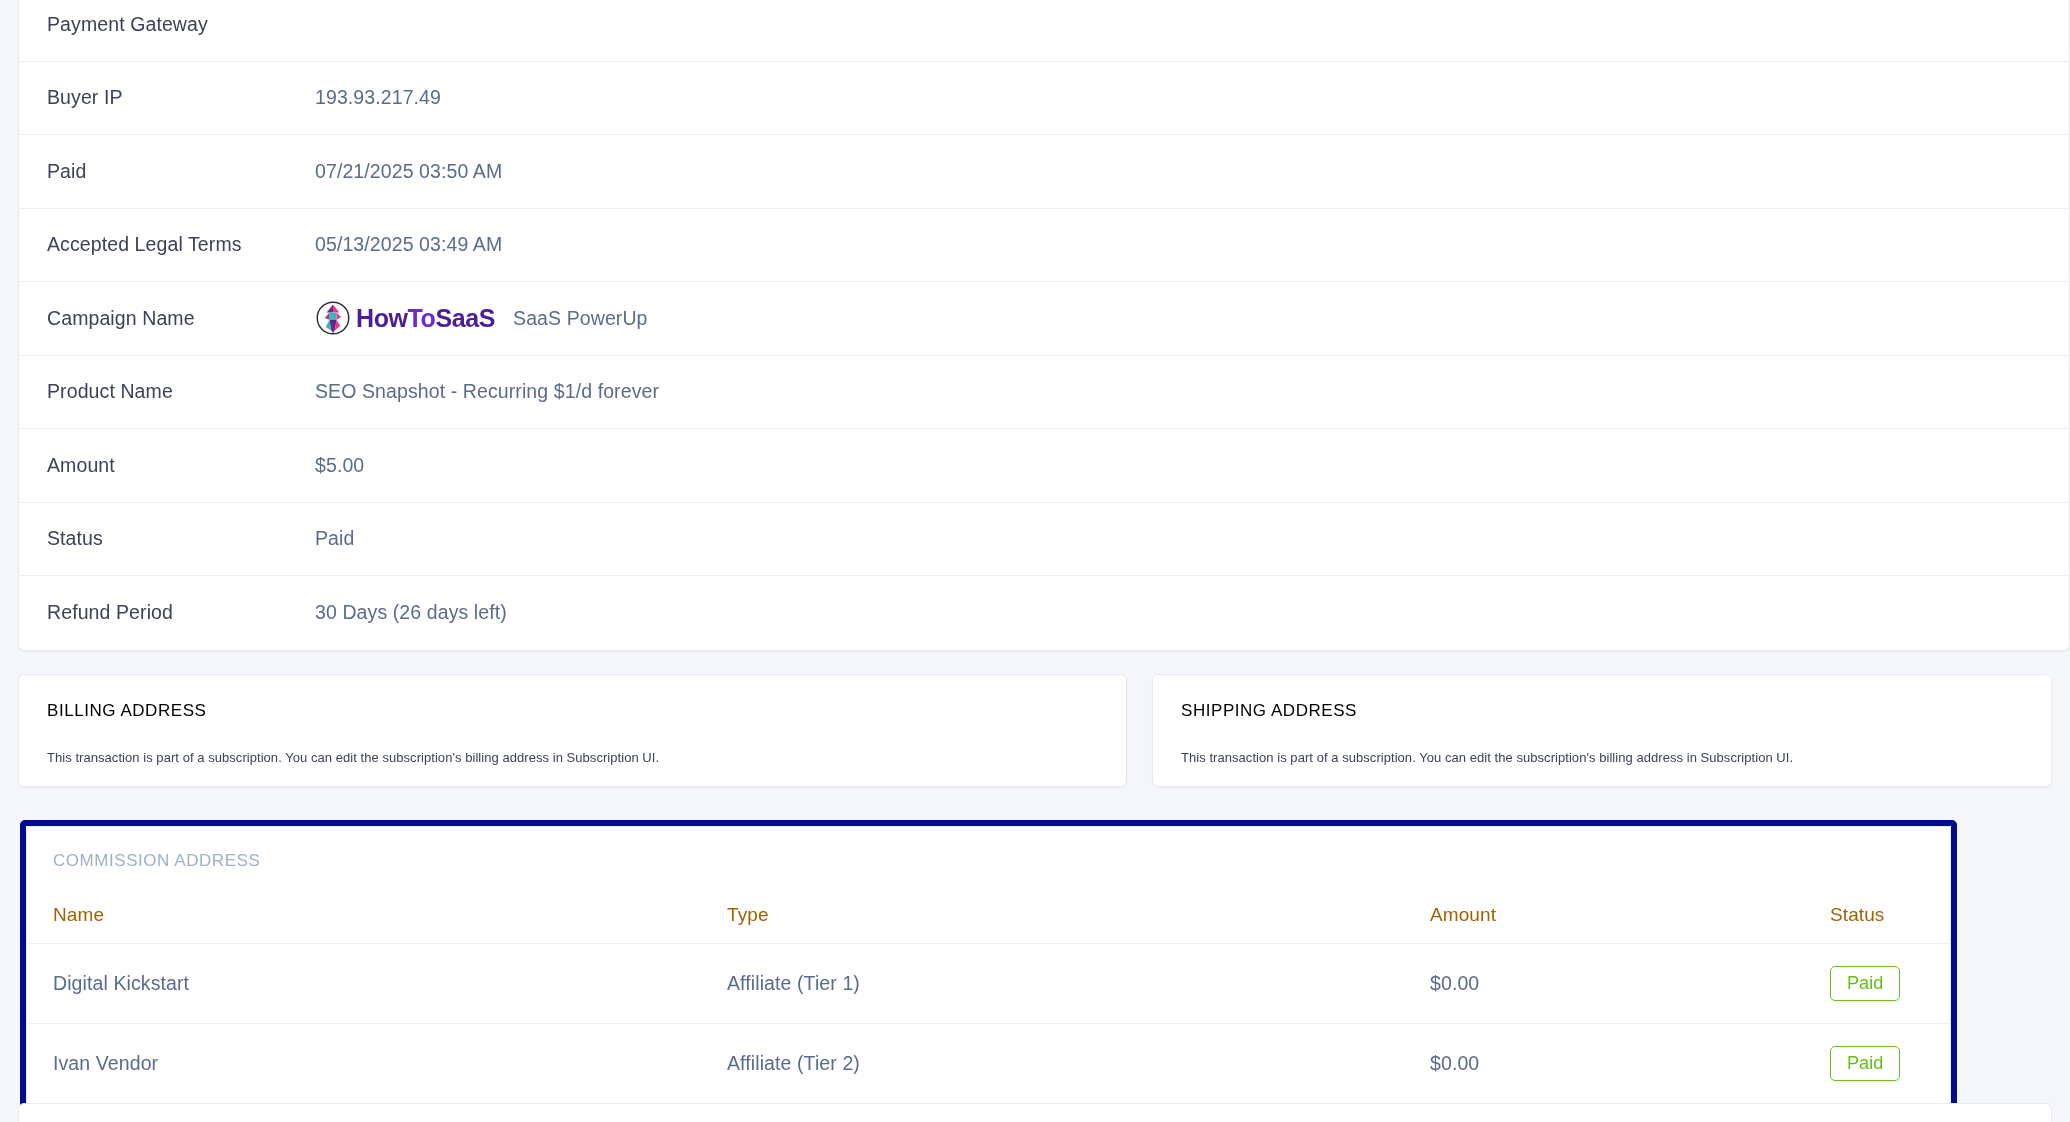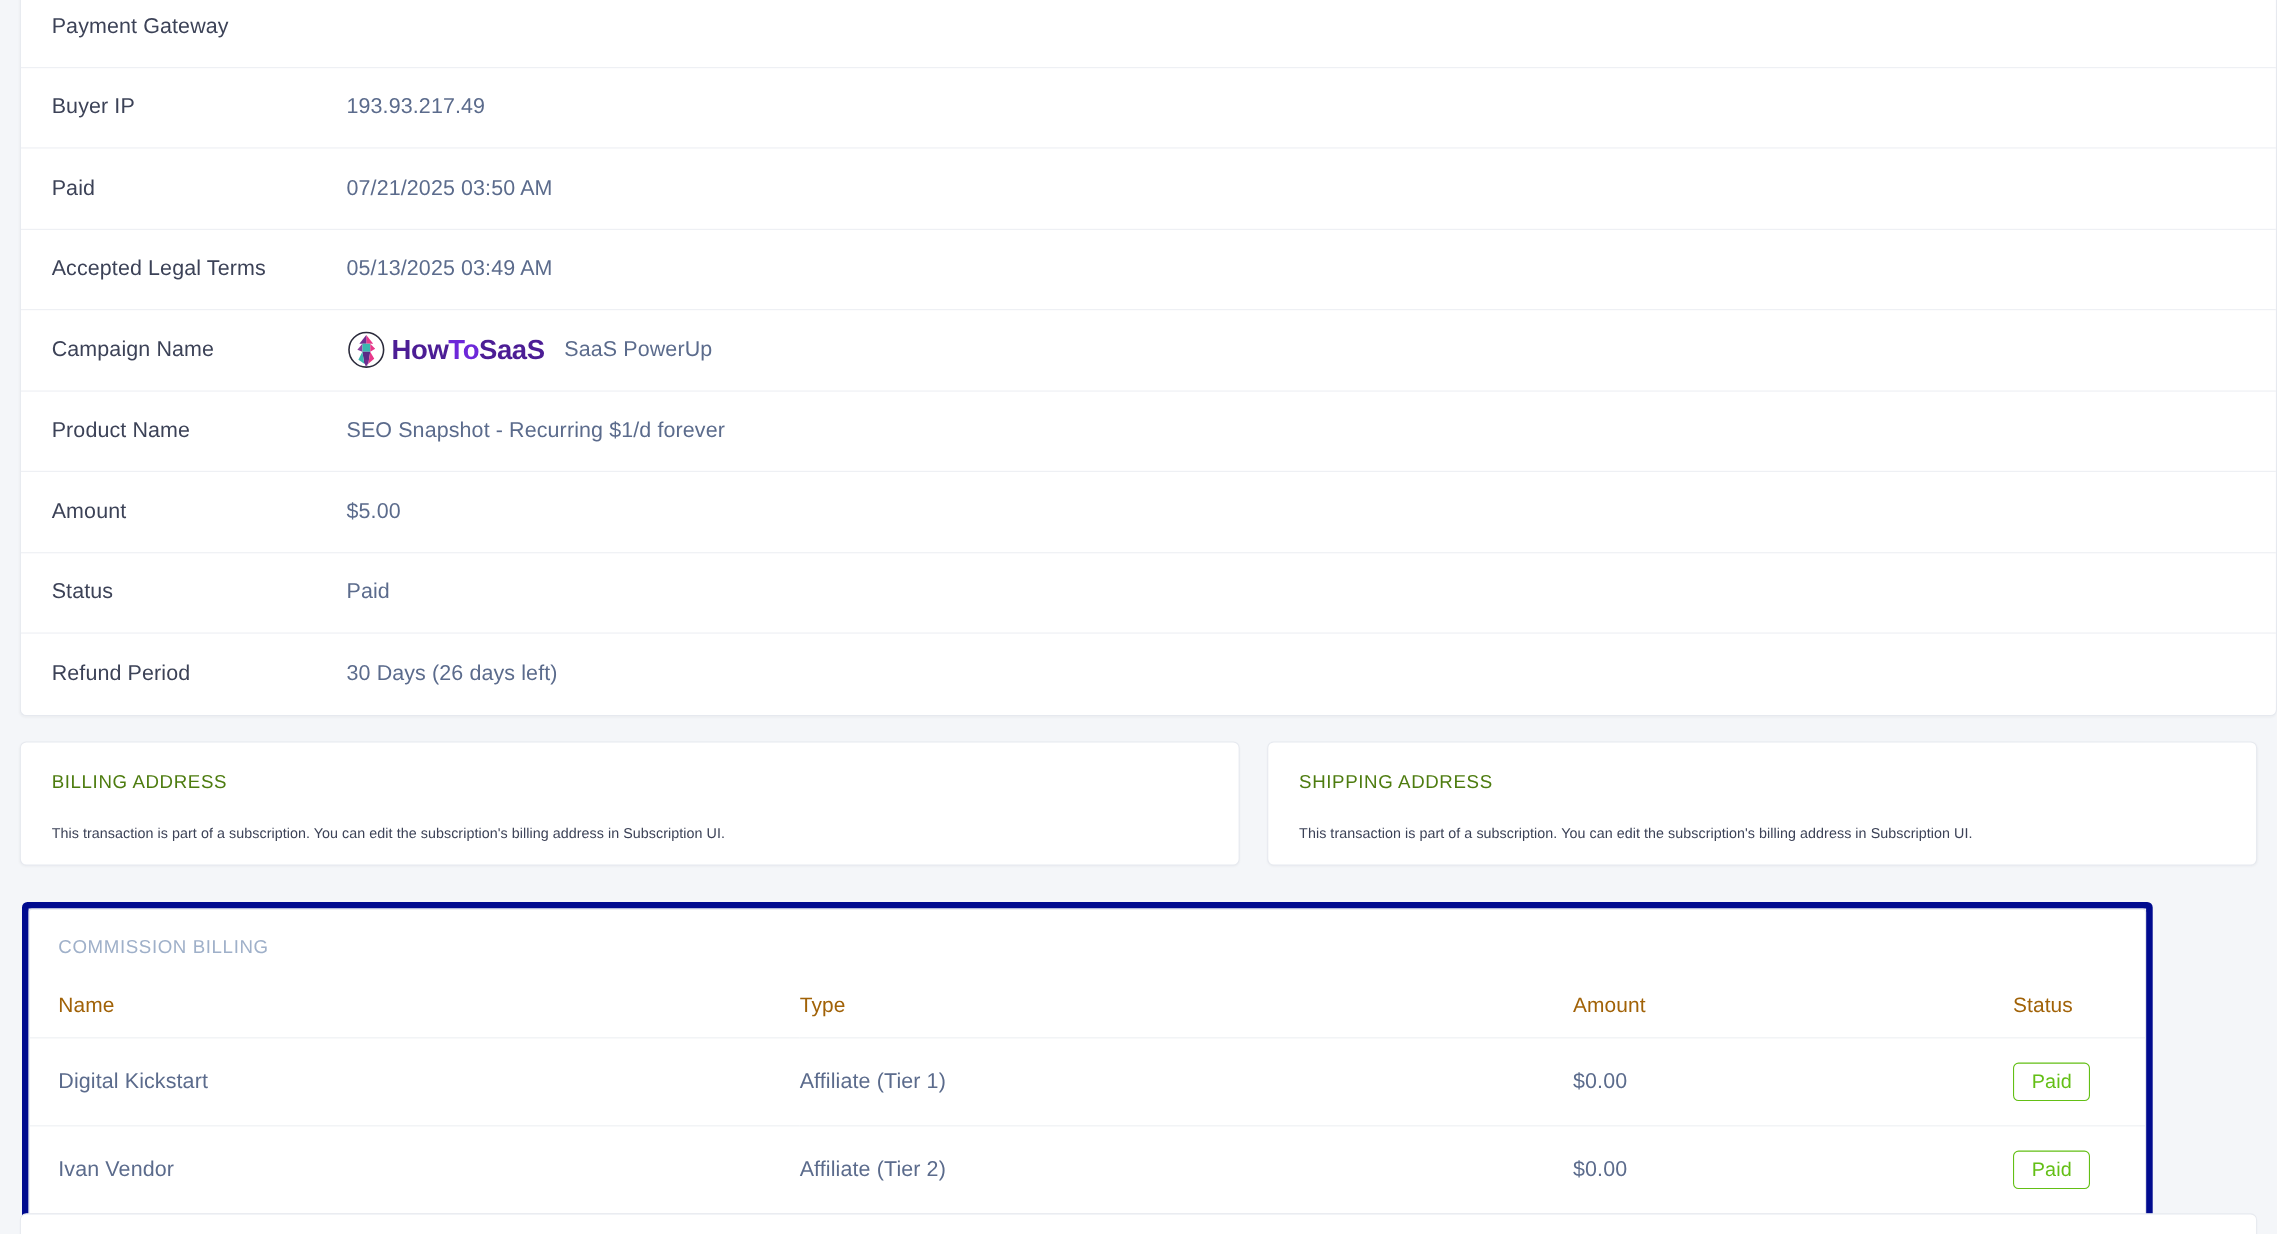--- a/index.html
+++ b/index.html
@@ -104,21 +104,21 @@
     border-radius: 6px;
     padding: 26px 28px 30px 28px;
     height: 113px;
     box-shadow: 0 1px 2px rgba(16,24,40,0.03);
   }
   .address-card.billing { width: 1109px; flex: 0 0 1109px; }
   .address-card.shipping { width: 900px; flex: 0 0 900px; }
   .card-eyebrow {
     font-size: 17px;
     letter-spacing: .55px;
-    color: #4d7c0f;
+    color: #000000;
     font-weight: 400;
     margin-bottom: 29px;
   }
   .card-body-text {
     font-size: 13px;
     color: #3c4257;
     letter-spacing: .05px;
   }
 
   
@@ -276,21 +276,21 @@
       <div class="card-body-text">This transaction is part of a subscription. You can edit the subscription's billing address in Subscription UI.</div>
     </div>
     <div class="address-card shipping">
       <div class="card-eyebrow">SHIPPING ADDRESS</div>
       <div class="card-body-text">This transaction is part of a subscription. You can edit the subscription's billing address in Subscription UI.</div>
     </div>
   </div>
 
   <div class="commission-wrap">
     <div class="commission-inner">
-      <div class="commission-eyebrow">COMMISSION BILLING</div>
+      <div class="commission-eyebrow">COMMISSION ADDRESS</div>
       <table class="commission-table">
         <thead>
           <tr>
             <th class="col-name">Name</th>
             <th class="col-type">Type</th>
             <th class="col-amount">Amount</th>
             <th class="col-status">Status</th>
           </tr>
         </thead>
         <tbody>

